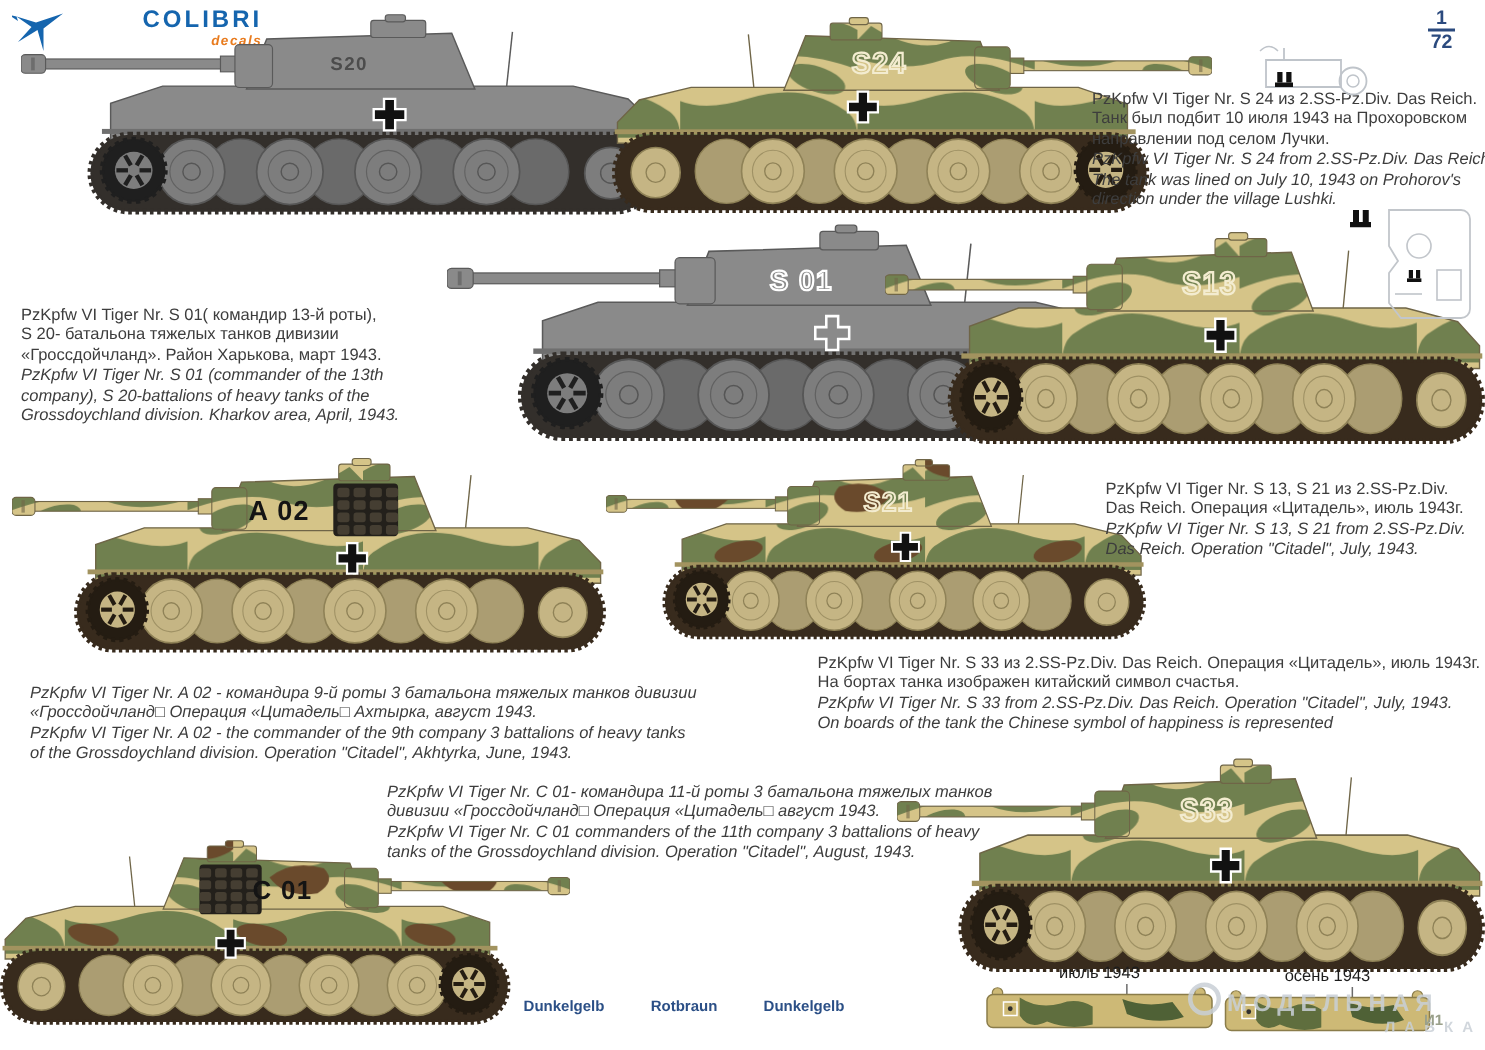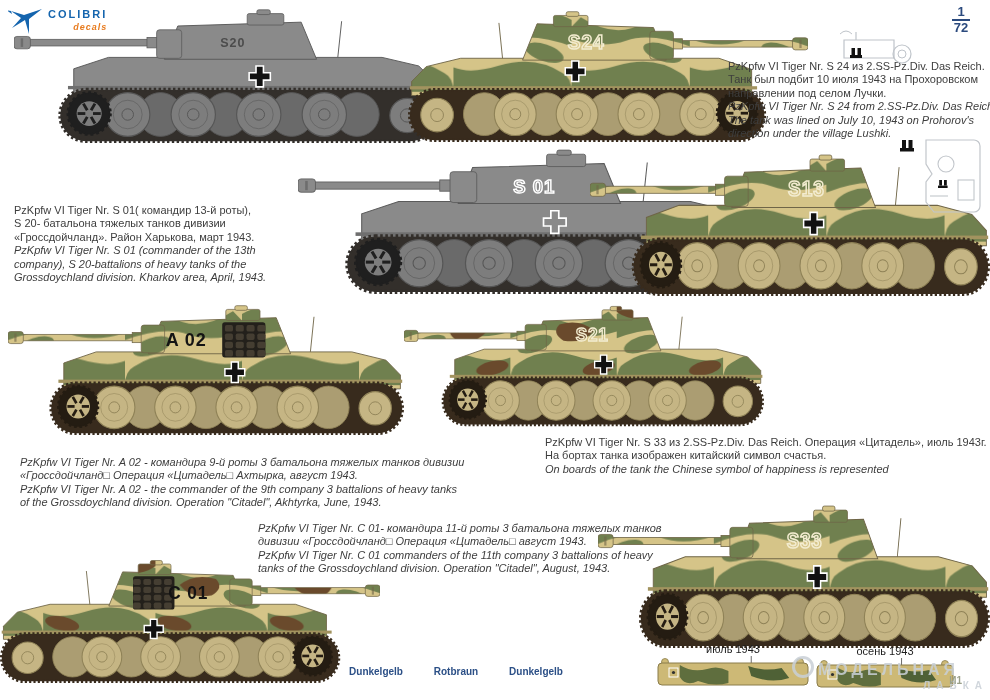--- a/index.html
+++ b/index.html
@@ -1,21 +1,21 @@
 <!DOCTYPE html>
 <html><head>
 <meta charset="utf-8">
 <style>
   html,body{margin:0;padding:0;background:#e8e8e8;}
   .sheet{position:relative;width:990px;height:700px;background:#ffffff;overflow:hidden;
          font-family:"Liberation Sans",sans-serif;}
   
   .logo{position:absolute;left:8px;top:6px;display:flex;align-items:flex-start;}
   .logo-text{margin-left:4px;display:flex;flex-direction:column;}
-  .brand{font-weight:bold;font-size:11px;letter-spacing:2px;color:#1565ae;line-height:16px;}
+  .brand{font-weight:bold;font-size:16px;letter-spacing:2px;color:#1565ae;line-height:16px;margin-left:47px;}
   .brand-sub{font-size:9px;font-weight:bold;font-style:italic;color:#e87b1e;align-self:flex-end;letter-spacing:1px;line-height:10px;}
   
   .scale-mark{position:absolute;left:948px;top:6px;width:26px;text-align:center;color:#2b4a7e;font-weight:bold;font-size:13px;line-height:12px;}
   .scale-bar{height:0;border-top:2px solid #2b4a7e;width:18px;margin:1px auto;}
   
   .tank{position:absolute;}
   #tank-s20{left:14px;top:6px;width:424px;height:138px;}
   #tank-s24{left:408px;top:8px;width:400px;height:135px;}
   #tank-s01{left:298px;top:146px;width:452px;height:149px;}
   #tank-s13{left:590px;top:151px;width:400px;height:146px;}
@@ -561,29 +561,36 @@
       <div class="cap-line it"> direction under the village Lushki.</div>
     </div>
   <div class="caption" id="cap-s01">
       <div class="cap-line">PzKpfw VI Tiger Nr. S 01( командир 13-й роты),</div>
       <div class="cap-line">S 20- батальона тяжелых танков дивизии</div>
       <div class="cap-line">«Гроссдойчланд». Район Харькова, март 1943.</div>
       <div class="cap-line it">PzKpfw VI Tiger Nr. S 01 (commander of the 13th</div>
       <div class="cap-line it">company), S 20-battalions of heavy tanks of the</div>
       <div class="cap-line it">Grossdoychland division. Kharkov area, April, 1943.</div>
     </div>
+  <div class="caption" id="cap-s13-s21">
+      <div class="cap-line">PzKpfw VI Tiger Nr. S 13, S 21  из 2.SS-Pz.Div.</div>
+      <div class="cap-line">Das Reich. Операция «Цитадель», июль 1943г.</div>
+      <div class="cap-line it">PzKpfw VI Tiger Nr. S 13, S 21 from 2.SS-Pz.Div.</div>
+      <div class="cap-line it">Das Reich. Operation "Citadel", July, 1943.</div>
+    </div>
   <div class="caption" id="cap-a02">
       <div class="cap-line it">PzKpfw VI Tiger Nr. A 02 - командира 9-й роты 3 батальона тяжелых танков дивизии</div>
       <div class="cap-line it">«Гроссдойчланд□  Операция «Цитадель□  Ахтырка, август 1943.</div>
       <div class="cap-line it">PzKpfw VI Tiger Nr. A 02 - the commander of the 9th company 3 battalions of heavy tanks</div>
       <div class="cap-line it">of the Grossdoychland division. Operation "Citadel", Akhtyrka, June, 1943.</div>
     </div>
   <div class="caption" id="cap-s33">
       <div class="cap-line">PzKpfw VI Tiger Nr. S 33  из 2.SS-Pz.Div. Das Reich. Операция «Цитадель», июль 1943г.</div>
       <div class="cap-line">На бортах танка изображен китайский символ счастья.</div>
+      <div class="cap-line it">PzKpfw VI Tiger Nr. S 33 from 2.SS-Pz.Div. Das Reich. Operation "Citadel", July, 1943.</div>
       <div class="cap-line it">On boards of the tank the Chinese symbol of happiness is represented</div>
     </div>
   <div class="caption" id="cap-c01">
       <div class="cap-line it">PzKpfw VI Tiger Nr. C 01- командира 11-й роты 3 батальона тяжелых танков</div>
       <div class="cap-line it">дивизии «Гроссдойчланд□  Операция «Цитадель□  август 1943.</div>
       <div class="cap-line it">PzKpfw VI Tiger Nr. C 01 commanders of the 11th company 3 battalions of heavy</div>
       <div class="cap-line it">tanks of the Grossdoychland division. Operation "Citadel", August, 1943.</div>
     </div>
 
   <div class="legend">

